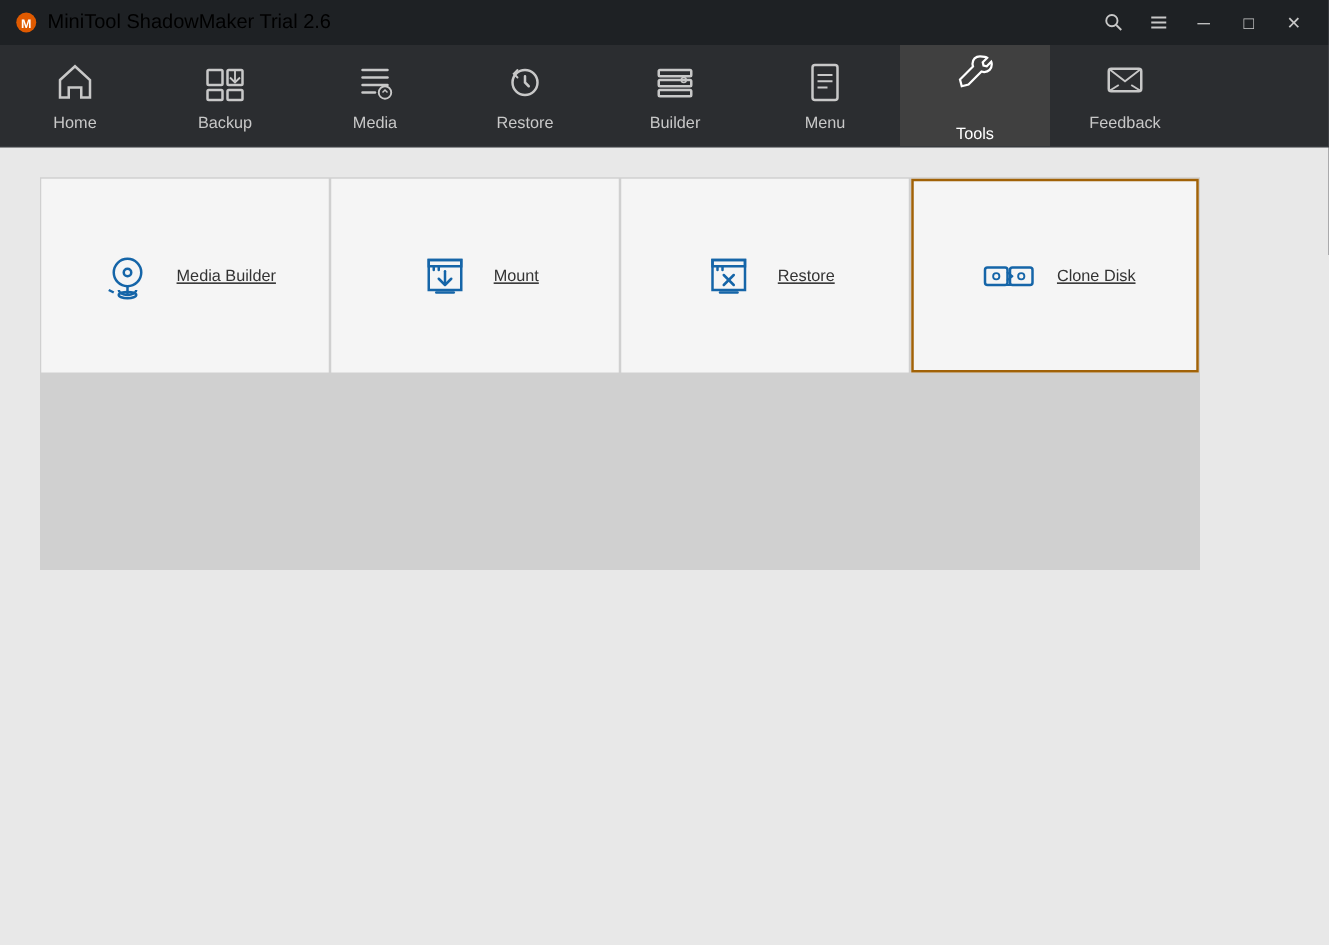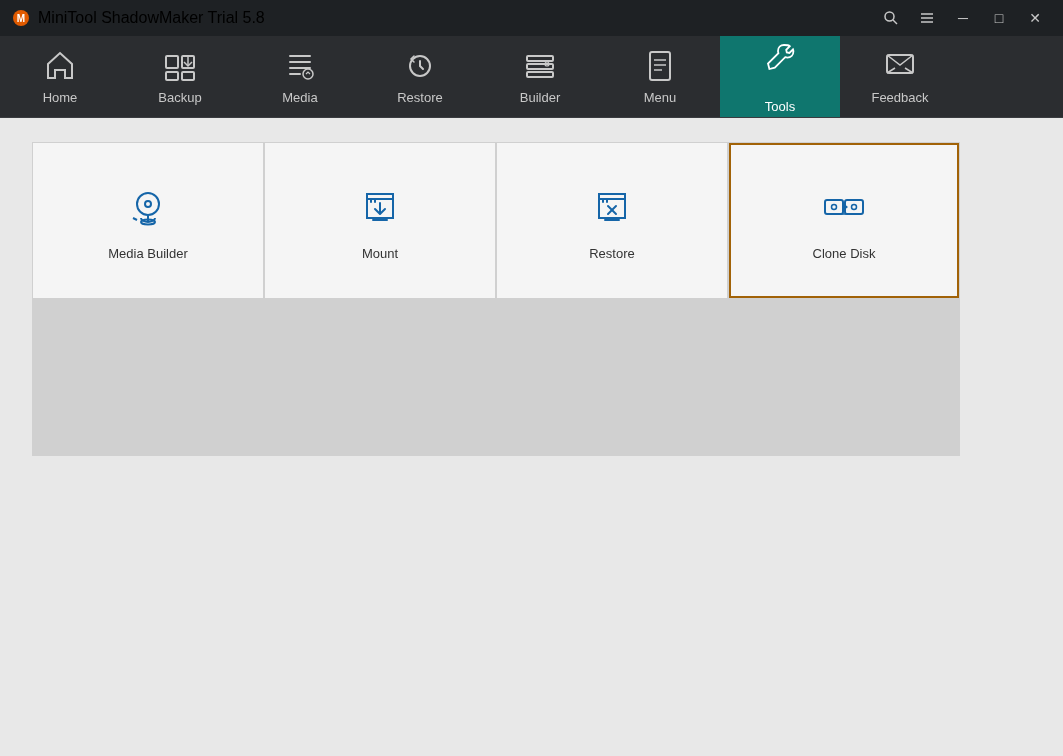--- a/index.html
+++ b/index.html
@@ -60,21 +60,21 @@
       flex-direction: column;
       align-items: center;
       justify-content: center;
       width: 120px;
       gap: 6px;
       cursor: pointer;
       color: #c8c8c8;
       font-size: 13px;
     }
     .nav-item.active {
-      background: #0f766e;
+      background: #404040;
       color: #ffffff;
       gap: 24px;
     }
     .nav-icon-btn {
       color: #c8c8c8;
       font-size: 20px;
       cursor: pointer;
       padding: 6px;
       border-radius: 3px;
     }
@@ -93,26 +93,27 @@
       grid-template-rows: repeat(2, 155px);
       gap: 2px;
       background: #d0d0d0;
       border: 1px solid #d0d0d0;
       width: fit-content;
     }
 
     .tool-card {
       background: #f5f5f5;
       display: flex;
-      flex-direction: column;
+      flex-direction: row;
       align-items: center;
       justify-content: center;
       gap: 12px;
       cursor: pointer;
       border: 2px solid transparent;
+      text-decoration: underline;
     }
     .tool-card.selected {
       border: 2px solid #a16207;
       background: #f5f5f5;
     }
 
     .tool-label {
       font-size: 13px;
       color: #333;
     }
@@ -125,21 +126,21 @@
 </head>
 <body>
 
 <div id="titlebar">
   <div id="titlebar-left">
 
     <svg id="app-logo" viewBox="0 0 18 18" fill="none">
       <circle cx="9" cy="9" r="8" fill="#e05a00"></circle>
       <text x="9" y="13" text-anchor="middle" font-size="10" fill="white" font-weight="bold">M</text>
     </svg>
-    <span id="app-title">MiniTool ShadowMaker Trial 5.8</span>
+    <span id="app-title">MiniTool ShadowMaker Trial 2.6</span>
   </div>
   <div id="titlebar-controls">
     <div class="nav-icon-btn title-btn">
       <svg width="16" height="16" viewBox="0 0 16 16" fill="none">
         <circle cx="6.5" cy="6.5" r="4.5" stroke="#c8c8c8" stroke-width="1.5"></circle>
         <line x1="10" y1="10" x2="14" y2="14" stroke="#c8c8c8" stroke-width="1.5"></line>
       </svg>
     </div>
     <div class="nav-icon-btn title-btn">
       <svg width="16" height="16" viewBox="0 0 16 16" fill="none">

